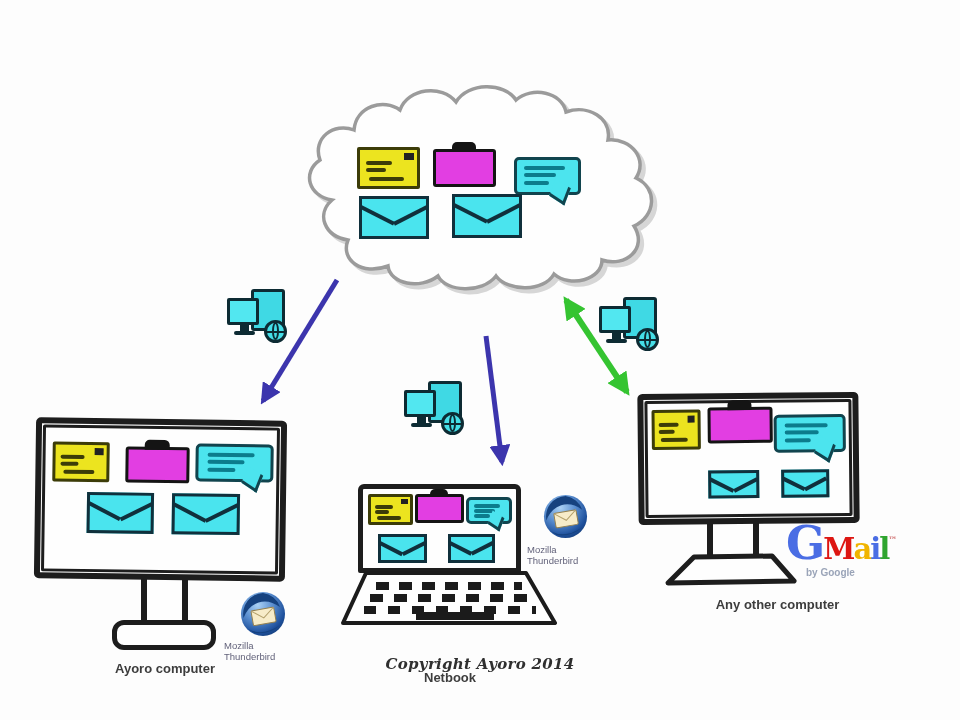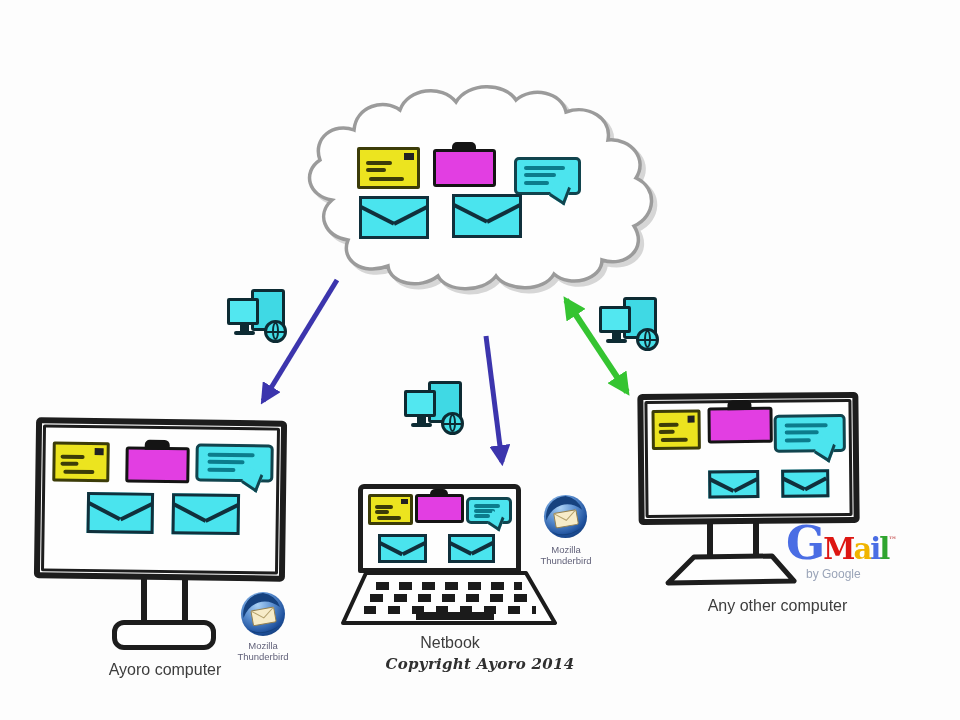--- a/index.html
+++ b/index.html
@@ -61,39 +61,39 @@
            box-sizing:border-box;z-index:3;}
   .monitor.dbl::before{content:"";position:absolute;inset:1px;border:3px solid #1d1d1d;
                        border-radius:2px;pointer-events:none;}
   .stand{position:absolute;background:#fefefe;border:6px solid #1d1d1d;border-top:none;
          border-bottom:none;box-sizing:border-box;z-index:2;}
   .base{position:absolute;background:#fefefe;border:5px solid #1d1d1d;border-radius:12px;
         box-sizing:border-box;z-index:2;}
 
   
   .tb{position:absolute;z-index:4;}
-  .tb-cap{position:absolute;z-index:4;font-size:9.5px;line-height:11px;color:#62627a;text-align:center;}
-
-  
-  .lbl{position:absolute;z-index:4;font-size:16px;color:#3d3d3d;text-align:center;}
+  .tb-cap{position:absolute;z-index:4;font-size:9.5px;line-height:11px;color:#62627a;}
+
+  
+  .lbl{position:absolute;z-index:4;font-size:13px;color:#3d3d3d;text-align:center;font-weight:bold;}
   .copyright{position:absolute;z-index:4;font-family:"DejaVu Serif",serif;font-style:italic;
              font-weight:bold;font-size:15px;color:#2f2f2f;text-align:center;letter-spacing:0.3px;}
 
   
   .gmail{position:absolute;left:786px;top:520px;width:140px;height:64px;z-index:4;
          font-family:"DejaVu Serif",serif;font-weight:bold;letter-spacing:-2px;}
   .gmail .row{display:flex;align-items:baseline;}
   .g1{font-size:46px;line-height:1;color:#4a6de4;}
   .g2{font-size:29px;color:#dd1612;}
   .g3{font-size:29px;color:#f0b400;}
   .g4{font-size:29px;color:#4a6de4;}
   .g5{font-size:29px;color:#2fa52f;}
   .gtm{font-size:9px;color:#c66;position:relative;top:-16px;letter-spacing:0;}
   .gby{position:absolute;left:20px;top:47px;font-family:"Liberation Sans",sans-serif;
-       font-weight:normal;font-size:12px;color:#9aa4b8;letter-spacing:0;}
+       font-weight:bold;font-size:10px;color:#9aa4b8;letter-spacing:0;}
 
   
   #overlay{position:absolute;left:0;top:0;width:960px;height:720px;z-index:5;pointer-events:none;}
 </style>
 </head>
 <body>
 
 <div id="stage">
 
   <svg id="cloud-svg" viewBox="0 0 368 218">
@@ -262,21 +262,21 @@
         <div class="f2"></div>
       </div>
   </div>
   <svg class="abs" style="left:336px;top:569px;z-index:3;" width="226" height="62" viewBox="0 0 226 62">
     <polygon points="30,4 190,4 219,54 7,54" fill="#fefefe" stroke="#1b1b1b" stroke-width="4" stroke-linejoin="round"></polygon>
     <line x1="40" y1="17" x2="186" y2="17" stroke="#1b1b1b" stroke-width="8" stroke-dasharray="13 10"></line>
     <line x1="34" y1="29" x2="193" y2="29" stroke="#1b1b1b" stroke-width="8" stroke-dasharray="13 11"></line>
     <line x1="28" y1="41" x2="200" y2="41" stroke="#1b1b1b" stroke-width="8" stroke-dasharray="12 12"></line>
     <line x1="80" y1="47" x2="158" y2="47" stroke="#1b1b1b" stroke-width="8"></line>
   </svg>
-  <div class="lbl" style="left:390px;top:634px;width:120px;text-align:center;">Netbook</div>
+  <div class="lbl" style="left:390px;top:670px;width:120px;text-align:center;">Netbook</div>
   <div class="copyright" style="left:375px;top:655px;width:210px;">Copyright Ayoro 2014</div>
 
   <div class="tb" style="left:542px;top:493px;width:47px;height:47px;">
     <svg viewBox="0 0 48 48" width="47" height="47">
       <defs>
           <radialGradient id="tbB" cx="0.38" cy="0.3" r="0.85">
         <stop offset="0" stop-color="#aad1f5"></stop>
             <stop offset="0.4" stop-color="#5b8fd0"></stop>
         <stop offset="0.75" stop-color="#1d4f9b"></stop>
             <stop offset="1" stop-color="#123566"></stop>

